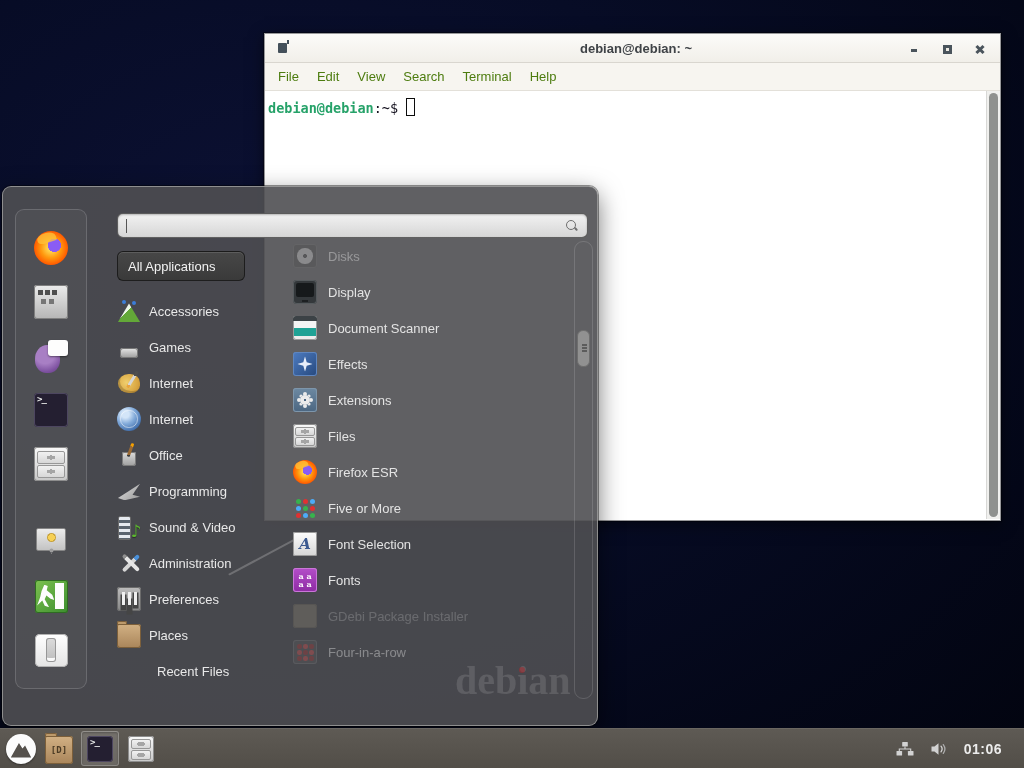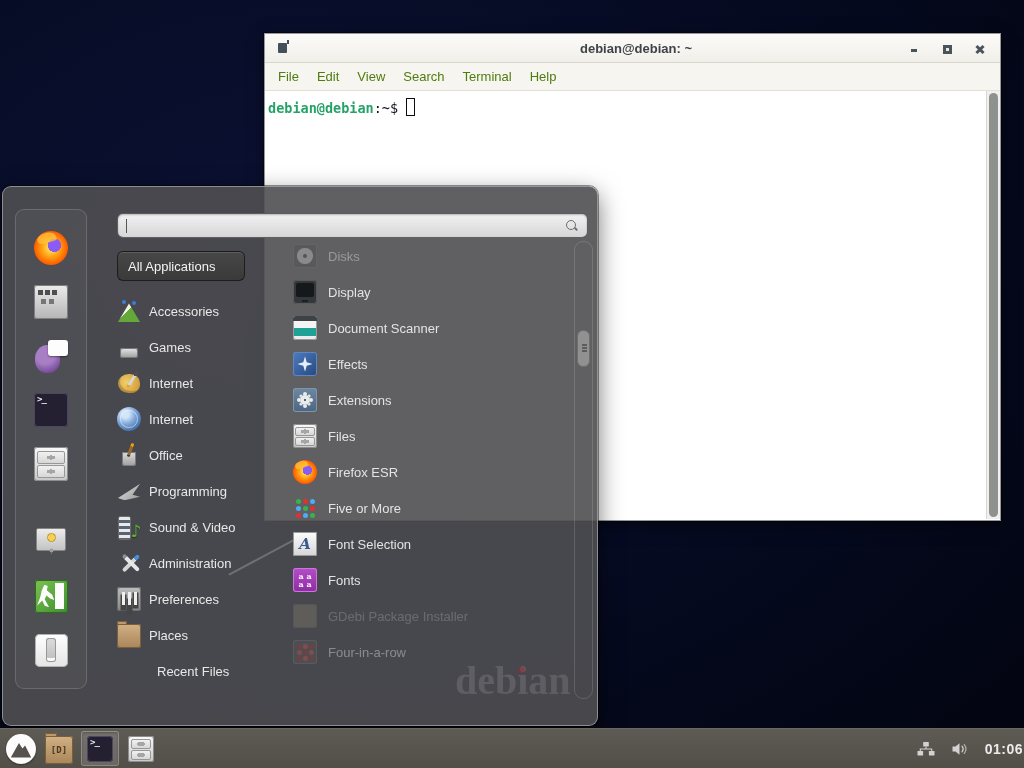--- a/index.html
+++ b/index.html
@@ -88,21 +88,21 @@
 
   
   #taskbar { position:absolute; left:0; bottom:0; width:1024px; height:40px;
     background:linear-gradient(#5e5a54,#524e48); border-top:1px solid rgba(255,255,255,.14); z-index:3;
     display:flex; align-items:center; }
   .start-btn { margin-left:5px; width:32px; height:32px; display:flex; align-items:center; justify-content:center; }
   .tb-win { width:38px; height:35px; margin-left:3px; display:flex; align-items:center; justify-content:center;
     border-radius:3px; }
   .tb-win.active { background:rgba(255,255,255,.14); border:1px solid rgba(255,255,255,.22);
     box-shadow:inset 0 1px 2px rgba(0,0,0,.25); }
-  .tray { margin-left:auto; display:flex; align-items:center; gap:16px; padding-right:1px; }
+  .tray { margin-left:auto; display:flex; align-items:center; gap:16px; padding-right:22px; }
   .clock { font-size:14px; font-weight:bold; color:#ececec; letter-spacing:.5px; }
 
   
   .ic { position:relative; width:24px; height:24px; flex:none; display:inline-block; }
   .ic-firefox-icon { border-radius:50%;
     background:radial-gradient(circle at 60% 42%, #8a5cf5 0 23%, rgba(0,0,0,0) 24%),
       radial-gradient(circle at 50% 50%, #ffd54f 0 12%, #ff980e 42%, #ff5a00 70%, #c33764 100%); }
   .ic-firefox-icon::after { content:""; position:absolute; left:8%; top:6%; width:55%; height:30%;
     background:rgba(255,196,60,.75); border-radius:50% 60% 10% 40%; transform:rotate(-18deg); }
   .ic-terminal-icon { background:#241f31; border-radius:4px; box-shadow:inset 0 0 0 1px #4d4660; }

